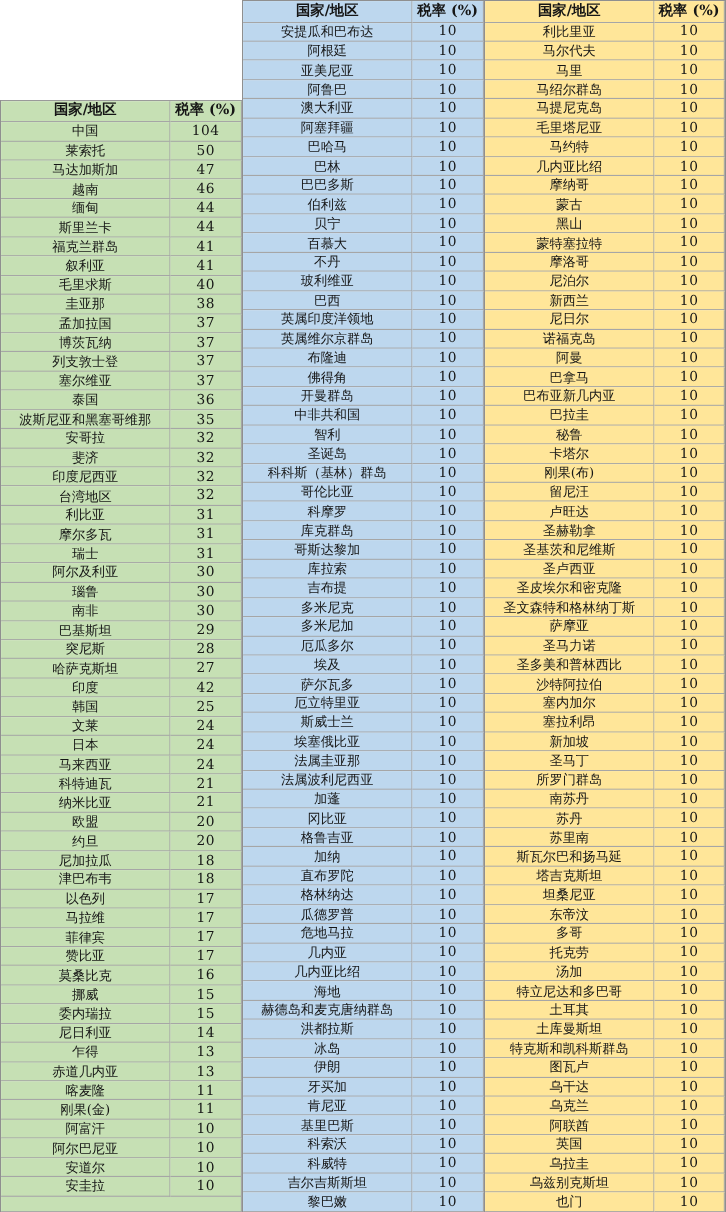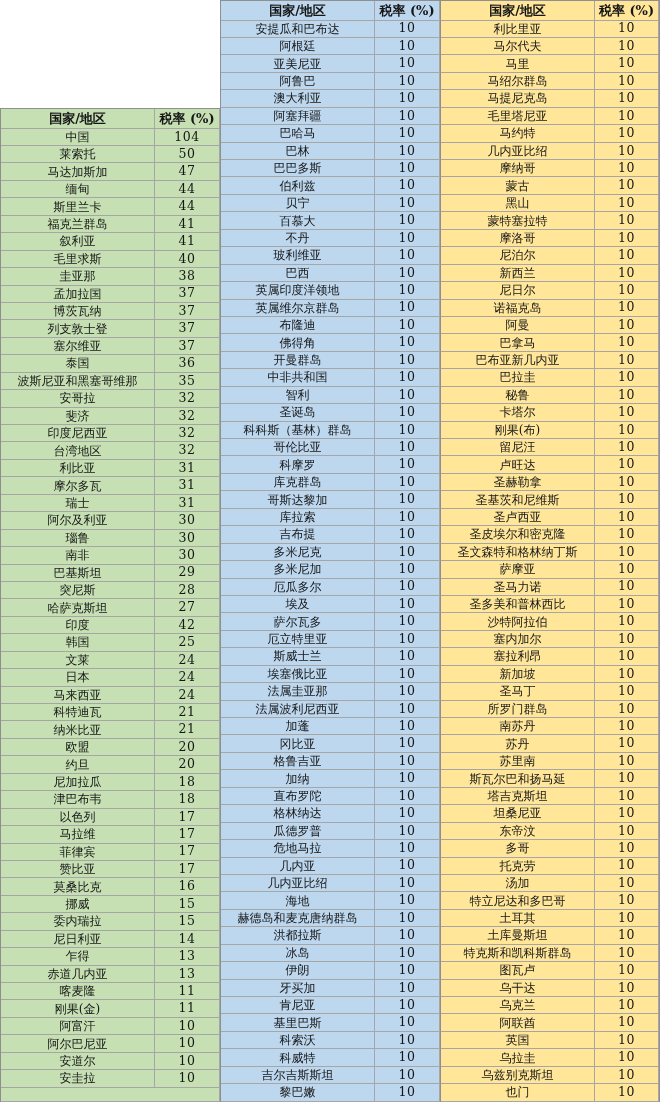--- a/index.html
+++ b/index.html
@@ -49,20 +49,24 @@
         </div>
         <div class="row">
           <div class="cell country">莱索托</div>
           <div class="cell rate num">50</div>
         </div>
         <div class="row">
           <div class="cell country">马达加斯加</div>
           <div class="cell rate num">47</div>
         </div>
         <div class="row">
+          <div class="cell country">越南</div>
+          <div class="cell rate num">46</div>
+        </div>
+        <div class="row">
           <div class="cell country">缅甸</div>
           <div class="cell rate num">44</div>
         </div>
         <div class="row">
           <div class="cell country">斯里兰卡</div>
           <div class="cell rate num">44</div>
         </div>
         <div class="row">
           <div class="cell country">福克兰群岛</div>
           <div class="cell rate num">41</div>

